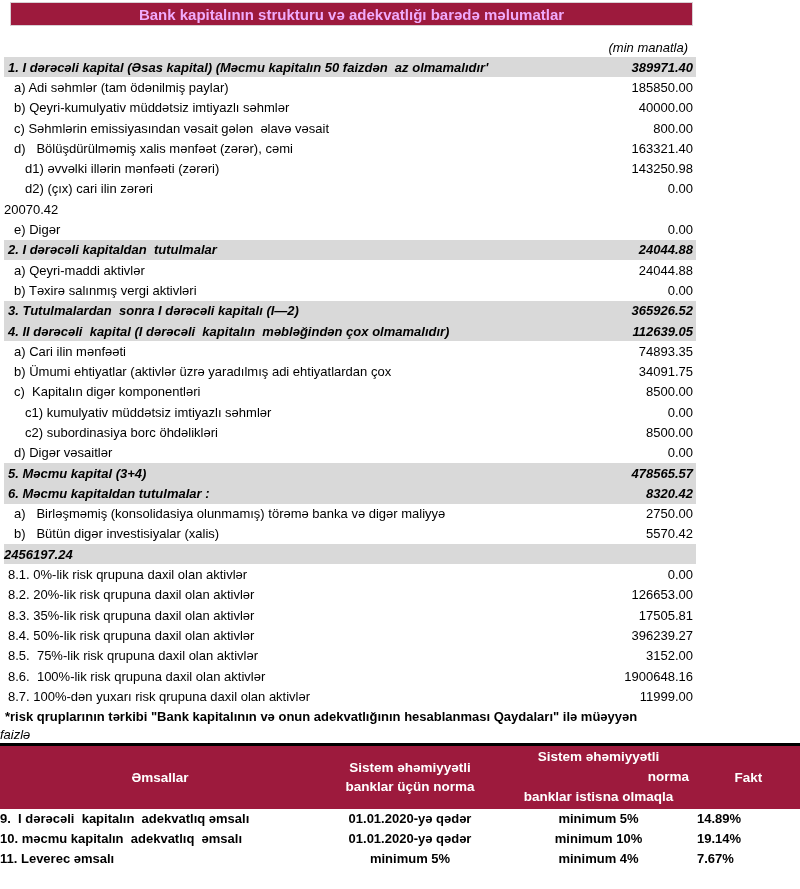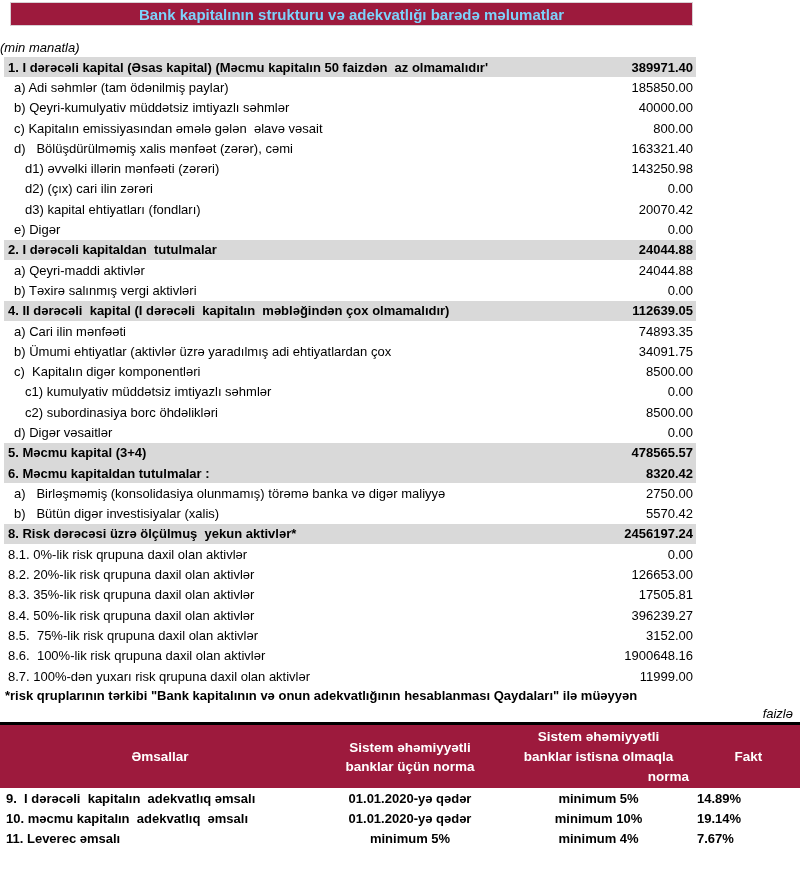--- a/index.html
+++ b/index.html
@@ -4,55 +4,55 @@
 <style>
   :root { --maroon:#9D1A3D; --rowgray:#D9D9D9; }
   * { box-sizing:border-box; }
   html,body { margin:0; padding:0; }
   body {
     width:800px; height:889px; overflow:hidden; background:#fff; color:#000;
     font-family:"Liberation Sans", sans-serif;
   }
   .title-bar {
     margin:2px 0 0 10px; width:683px; height:24px;
-    background:var(--maroon); color:#7dd3fc; font-weight:bold; font-size:15px;
+    background:var(--maroon); color:#f0abfc; font-weight:bold; font-size:15px;
     text-align:center; line-height:24px; border:1px solid #d8d0d4;
   }
   .unit-note {
     margin-top:13px; width:688px; height:18px; line-height:18px;
-    text-align:left; font-style:italic; font-size:13px;
+    text-align:right; font-style:italic; font-size:13px;
   }
   .capital-table { margin-left:4px; width:692px; }
   .crow { display:flex; height:20.3px; align-items:center; font-size:13px; }
   .crow .label { flex:1; white-space:pre; overflow:hidden; }
   .crow .value { white-space:pre; text-align:left; padding-right:3px; }
-  .crow.section { background:var(--rowgray); font-weight:bold; }
+  .crow.section { background:var(--rowgray); font-weight:bold;font-style:italic; }
   .crow.section .label, .crow.plain .label { padding-left:4px; }
   .crow.indent1 .label { padding-left:10px; }
   .crow.indent2 .label { padding-left:21px; }
   .footnote {
     margin-left:5px; height:20px; line-height:20px;
     font-weight:bold; font-size:13px; white-space:pre;
   }
   .percent-note {
     width:793px; height:16px; line-height:15px;
-    text-align:right; font-style:italic; font-size:13px;
+    text-align:left; font-style:italic; font-size:13px;
   }
   .ratios-table { width:800px; border-top:3px solid #000; }
   .ratios-header {
     display:flex; height:63px; background:var(--maroon);
     color:#fff; font-weight:bold; font-size:13.5px;
   }
   .rh-col1 { width:320px; display:flex; align-items:center; justify-content:center; }
   .rh-col2 { width:180px; display:flex; flex-direction:column; justify-content:center; text-align:center; line-height:19px; }
   .rh-col3 { width:197px; display:flex; flex-direction:column; justify-content:center; text-align:center; line-height:20px; }
   .rh-col3 .line.right { text-align:right; padding-right:8px; }
   .rh-col4 { flex:1; display:flex; align-items:center; justify-content:center; }
   .rrow { display:flex; height:20px; align-items:center; font-weight:bold; font-size:13px; }
-  .rrow .c1 { width:320px; padding-left:6px; white-space:pre; }
+  .rrow .c1 { width:320px; padding-left:0; white-space:pre; }
   .rrow .c2 { width:180px; text-align:center; }
   .rrow .c3 { width:197px; text-align:center; }
   .rrow .c4 { flex:1; padding-right:7px; }
 </style>
 </head>
 <body>
 
 <div class="page">
 
   <div class="title-bar">
@@ -68,56 +68,59 @@
       </div>
       <div class="crow indent1">
         <span class="label">a) Adi səhmlər (tam ödənilmiş paylar)</span>
         <span class="value">185850.00</span>
       </div>
       <div class="crow indent1">
         <span class="label">b) Qeyri-kumulyativ müddətsiz imtiyazlı səhmlər</span>
         <span class="value">40000.00</span>
       </div>
       <div class="crow indent1">
-        <span class="label">c) Kapitalın emissiyasından əmələ gələn  əlavə vəsait</span>
+        <span class="label">c) Səhmlərin emissiyasından vəsait gələn  əlavə vəsait</span>
         <span class="value">800.00</span>
       </div>
       <div class="crow indent1">
         <span class="label">d)   Bölüşdürülməmiş xalis mənfəət (zərər), cəmi</span>
         <span class="value">163321.40</span>
       </div>
       <div class="crow indent2">
         <span class="label">d1) əvvəlki illərin mənfəəti (zərəri)</span>
         <span class="value">143250.98</span>
       </div>
       <div class="crow indent2">
         <span class="label">d2) (çıx) cari ilin zərəri</span>
         <span class="value">0.00</span>
       </div>
       <div class="crow indent2">
-        <span class="label">d3) kapital ehtiyatları (fondları)</span>
         <span class="value">20070.42</span>
       </div>
       <div class="crow indent1">
         <span class="label">e) Digər</span>
         <span class="value">0.00</span>
       </div>
       <div class="crow section">
         <span class="label">2. I dərəcəli kapitaldan  tutulmalar</span>
         <span class="value">24044.88</span>
       </div>
       <div class="crow indent1">
         <span class="label">a) Qeyri-maddi aktivlər</span>
         <span class="value">24044.88</span>
       </div>
       <div class="crow indent1">
         <span class="label">b) Təxirə salınmış vergi aktivləri</span>
         <span class="value">0.00</span>
       </div>
       <div class="crow section">
+        <span class="label">3. Tutulmalardan  sonra I dərəcəli kapitalı (I—2)</span>
+        <span class="value">365926.52</span>
+      </div>
+      <div class="crow section">
         <span class="label">4. II dərəcəli  kapital (I dərəcəli  kapitalın  məbləğindən çox olmamalıdır)</span>
         <span class="value">112639.05</span>
       </div>
       <div class="crow indent1">
         <span class="label">a) Cari ilin mənfəəti</span>
         <span class="value">74893.35</span>
       </div>
       <div class="crow indent1">
         <span class="label">b) Ümumi ehtiyatlar (aktivlər üzrə yaradılmış adi ehtiyatlardan çox</span>
         <span class="value">34091.75</span>
@@ -148,21 +151,20 @@
       </div>
       <div class="crow indent1">
         <span class="label">a)   Birləşməmiş (konsolidasiya olunmamış) törəmə banka və digər maliyyə</span>
         <span class="value">2750.00</span>
       </div>
       <div class="crow indent1">
         <span class="label">b)   Bütün digər investisiyalar (xalis)</span>
         <span class="value">5570.42</span>
       </div>
       <div class="crow section">
-        <span class="label">8. Risk dərəcəsi üzrə ölçülmuş  yekun aktivlər*</span>
         <span class="value">2456197.24</span>
       </div>
       <div class="crow plain">
         <span class="label">8.1. 0%-lik risk qrupuna daxil olan aktivlər</span>
         <span class="value">0.00</span>
       </div>
       <div class="crow plain">
         <span class="label">8.2. 20%-lik risk qrupuna daxil olan aktivlər</span>
         <span class="value">126653.00</span>
       </div>
@@ -194,22 +196,22 @@
 
   <div class="ratios-table">
     <div class="ratios-header">
       <div class="rh-col1">Əmsallar</div>
       <div class="rh-col2">
           <div class="line">Sistem əhəmiyyətli</div>
           <div class="line">banklar üçün norma</div>
         </div>
       <div class="rh-col3">
           <div class="line">Sistem əhəmiyyətli</div>
+          <div class="line right">norma</div>
           <div class="line">banklar istisna olmaqla</div>
-          <div class="line right">norma</div>
         </div>
       <div class="rh-col4">Fakt</div>
     </div>
     <div class="ratios-body">
         <div class="rrow">
           <span class="c1">9.  I dərəcəli  kapitalın  adekvatlıq əmsalı</span>
           <span class="c2">01.01.2020-yə qədər</span>
           <span class="c3">minimum 5%</span>
           <span class="c4">14.89%</span>
         </div>

